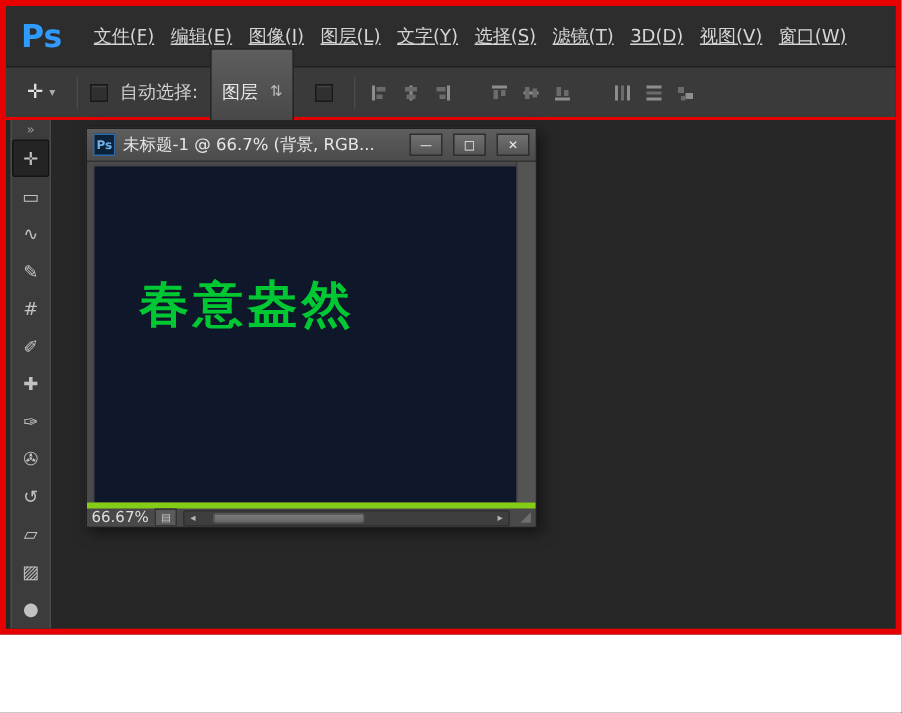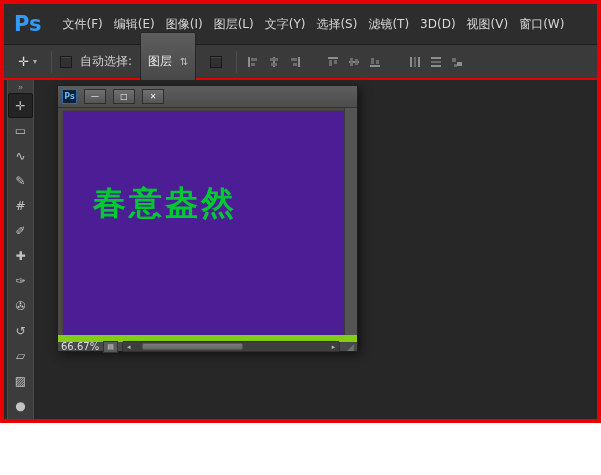--- a/index.html
+++ b/index.html
@@ -11,21 +11,21 @@
     background: #272727; border: 4px solid var(--annotation-red, #e60000);
     overflow: hidden;
   }
 
   
   .menubar {
     height: 40px; background: #2d2d2d; display: flex; align-items: center;
     padding: 0 10px; gap: 11px; color: #d6d6d6; font-size: 12px;
   }
   .logo { color: var(--logo-blue, #2f9bff); font-size: 21px; font-weight: bold; margin-right: 10px; }
-  .menu-item { cursor: default; white-space: nowrap; }
+  .menu-item { cursor: default; white-space: nowrap; text-decoration: underline; }
 
   
   .optionsbar {
     height: 34px; background: #3a3a3a; border-top: 1px solid #1f1f1f;
     display: flex; align-items: center; padding: 0 8px; gap: 8px;
     color: #cfcfcf; font-size: 12px;
   }
   .tool-preset { display: flex; align-items: center; gap: 4px; padding: 3px 6px; }
   .tp-glyph { color: #e0e0e0; font-size: 13px; }
   .tp-arrow { color: #aaa; font-size: 8px; }
@@ -79,33 +79,33 @@
   }
   .doc-title { flex: 1; font-size: 11px; color: #e6e6e6; white-space: nowrap; overflow: hidden; }
   .win-btn {
     width: 22px; height: 15px; margin-left: 2px; flex: 0 0 22px;
     background: linear-gradient(#707070, #555); border: 1px solid #2e2e2e;
     color: #f0f0f0; font-size: 8px; display: flex; align-items: center; justify-content: center;
   }
   .doc-body { position: absolute; top: 22px; left: 0; right: 0; bottom: 16px; background: #4a4a4a; }
   .canvas {
     position: absolute; left: 5px; top: 3px; right: 13px; bottom: 0;
-    background: #4c1d95; box-shadow: 1px 1px 3px rgba(0,0,0,.45);
+    background: #0f172a; box-shadow: 1px 1px 3px rgba(0,0,0,.45);
   }
   .canvas-text {
     position: absolute; left: 30px; top: 70px; font-size: 33px; font-weight: bold;
     color: var(--canvas-text-green, #00c832); letter-spacing: 3px; white-space: nowrap;
   }
   .vscroll {
     position: absolute; top: 0; right: 0; width: 13px; bottom: 0;
     background: #545454; border-left: 1px solid #3a3a3a;
   }
   .doc-status {
     position: absolute; left: 0; right: 0; bottom: 0; height: 16px;
-    background: #494949; border-top: 7px solid #84cc16;
+    background: #494949; border-top: 4px solid #84cc16;
     display: flex; align-items: center; gap: 4px; padding: 0 3px;
     color: #ddd; font-size: 10px;
   }
   .zoom { flex: 0 0 auto; }
   .page-btn {
     width: 15px; height: 12px; background: #5b5b5b; border: 1px solid #333;
     font-size: 7px; color: #ccc; display: flex; align-items: center; justify-content: center;
   }
   .hscroll {
     flex: 1; height: 11px; background: #3e3e3e; border: 1px solid #303030;
@@ -245,20 +245,21 @@
       <div class="tool">▱</div>
       <div class="tool">▨</div>
       <div class="tool">●</div>
       <div class="tool">◐</div>
       <div class="tool">✒</div>
     </div>
 
     <div class="doc">
       <div class="doc-titlebar">
         <span class="ps-badge">Ps</span>
+        <span class="doc-title">未标题-1 @ 66.7% (背景, RGB...</span>
         <span class="win-btn">—</span>
         <span class="win-btn">□</span>
         <span class="win-btn">✕</span>
       </div>
 
       <div class="doc-body">
         <div class="canvas">
           <div class="canvas-text">春意盎然</div>
         </div>
         <div class="vscroll"></div>

